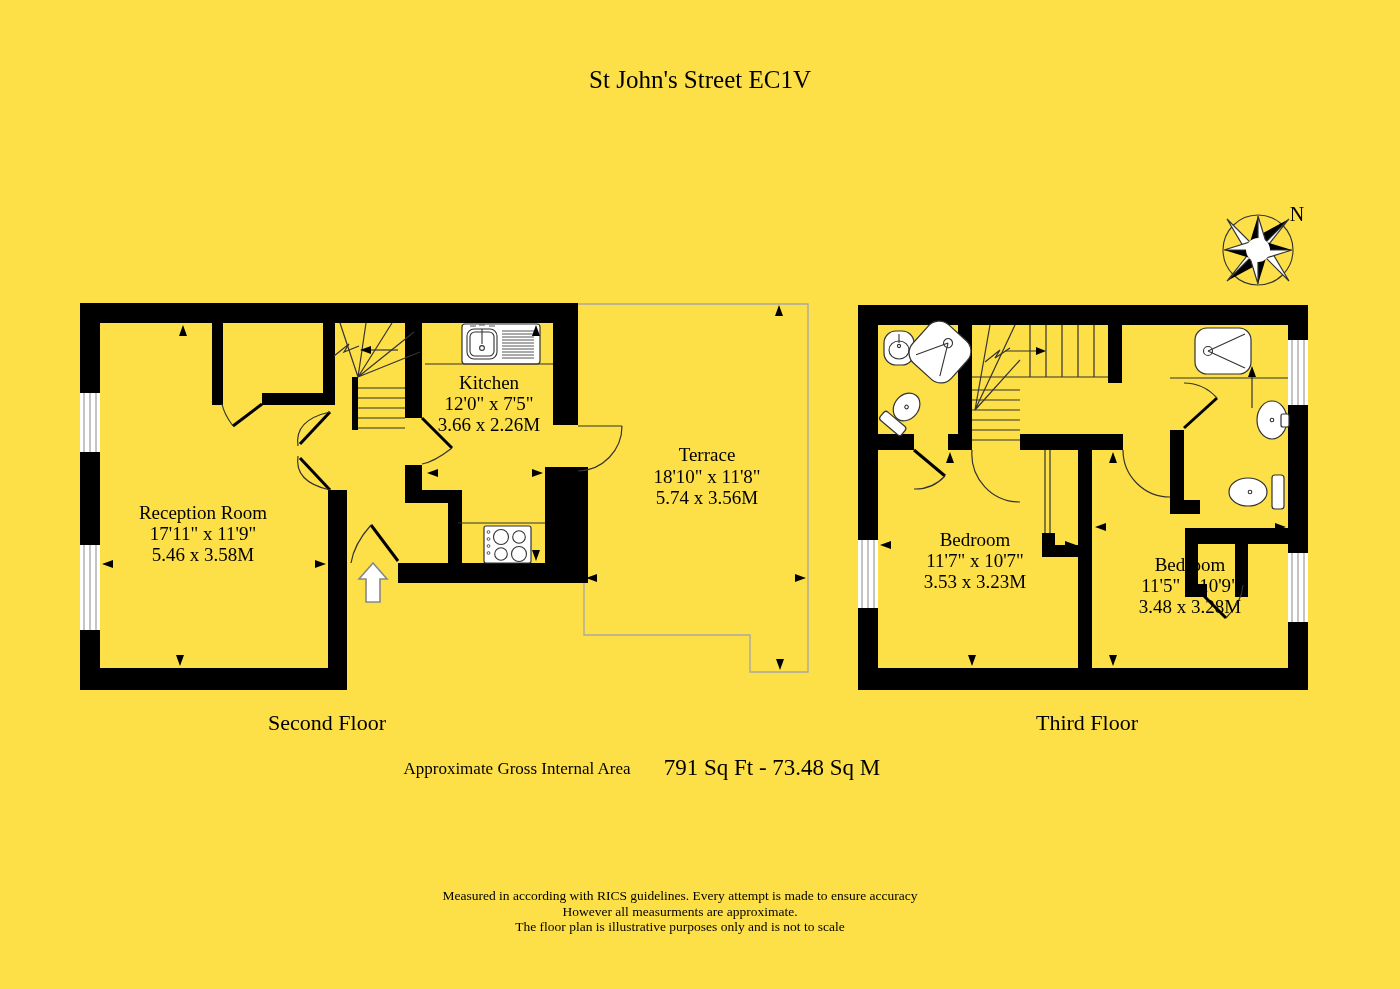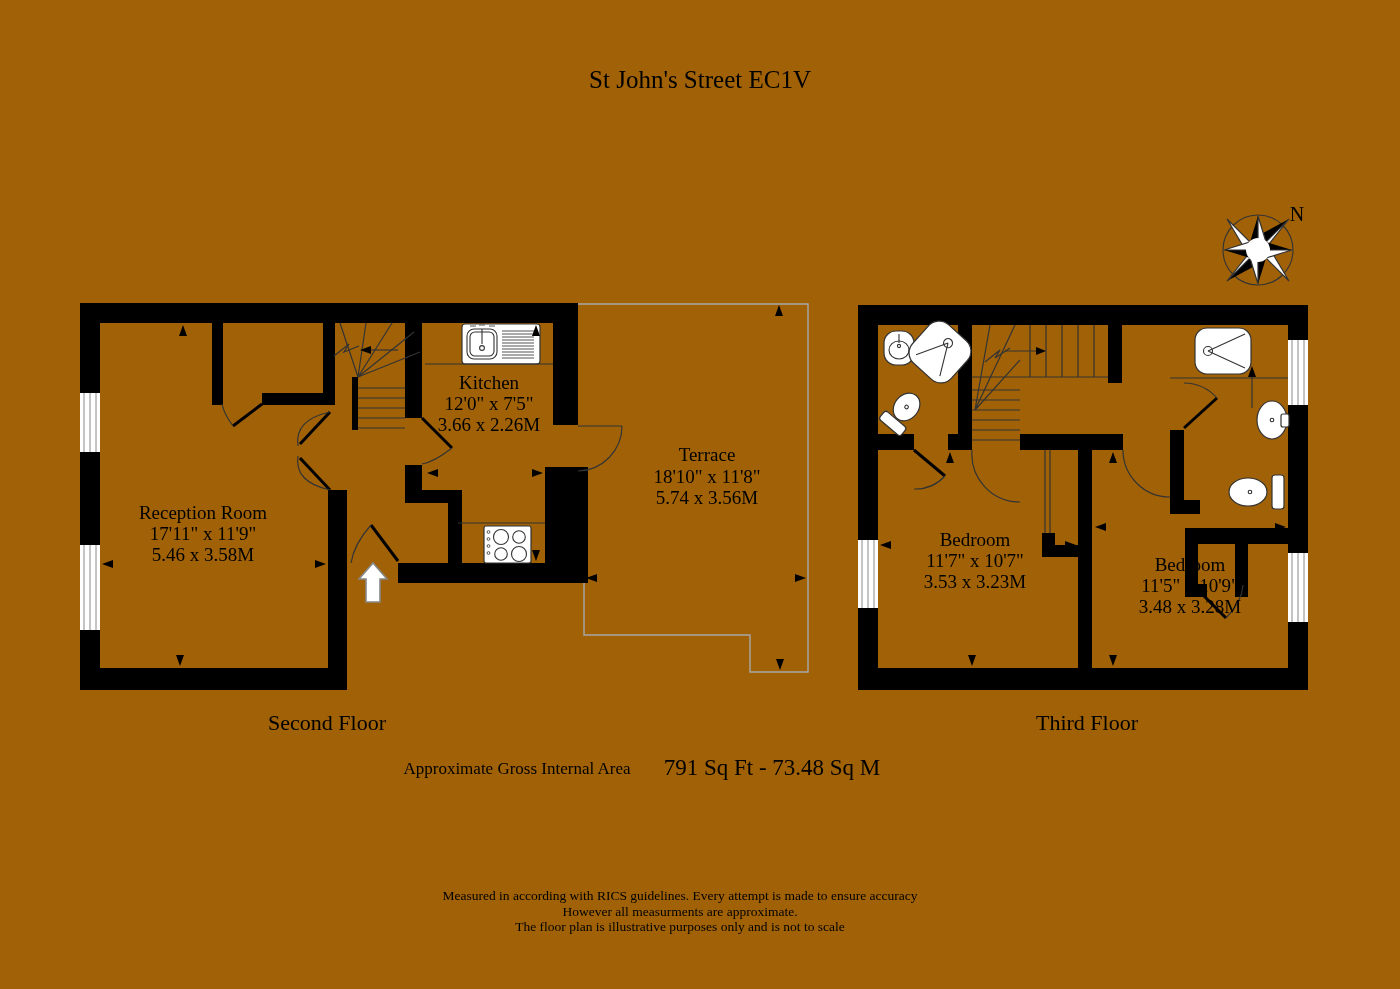--- a/index.html
+++ b/index.html
@@ -1,16 +1,16 @@
 <!DOCTYPE html>
 <html><head>
 <meta charset="utf-8">
 <style>
   html,body{margin:0;padding:0;background:#fff;}
-  .page{position:relative;width:1400px;height:989px;background:#a16207;overflow:hidden;}
+  .page{position:relative;width:1400px;height:989px;background:#fde047;overflow:hidden;}
   svg{display:block;}
   text{font-family:"Liberation Serif","DejaVu Serif",serif;fill:#000;}
   .tt{font-size:25px;text-anchor:middle;}
   .rn{font-size:19px;text-anchor:middle;}
   .fl{font-size:22px;text-anchor:middle;}
   .al{font-size:17px;text-anchor:middle;}
   .av{font-size:23px;text-anchor:middle;}
   .dc{font-size:13.5px;text-anchor:middle;}
   .nl{font-size:20px;text-anchor:middle;}
   .wall{fill:#000;stroke:none;}

